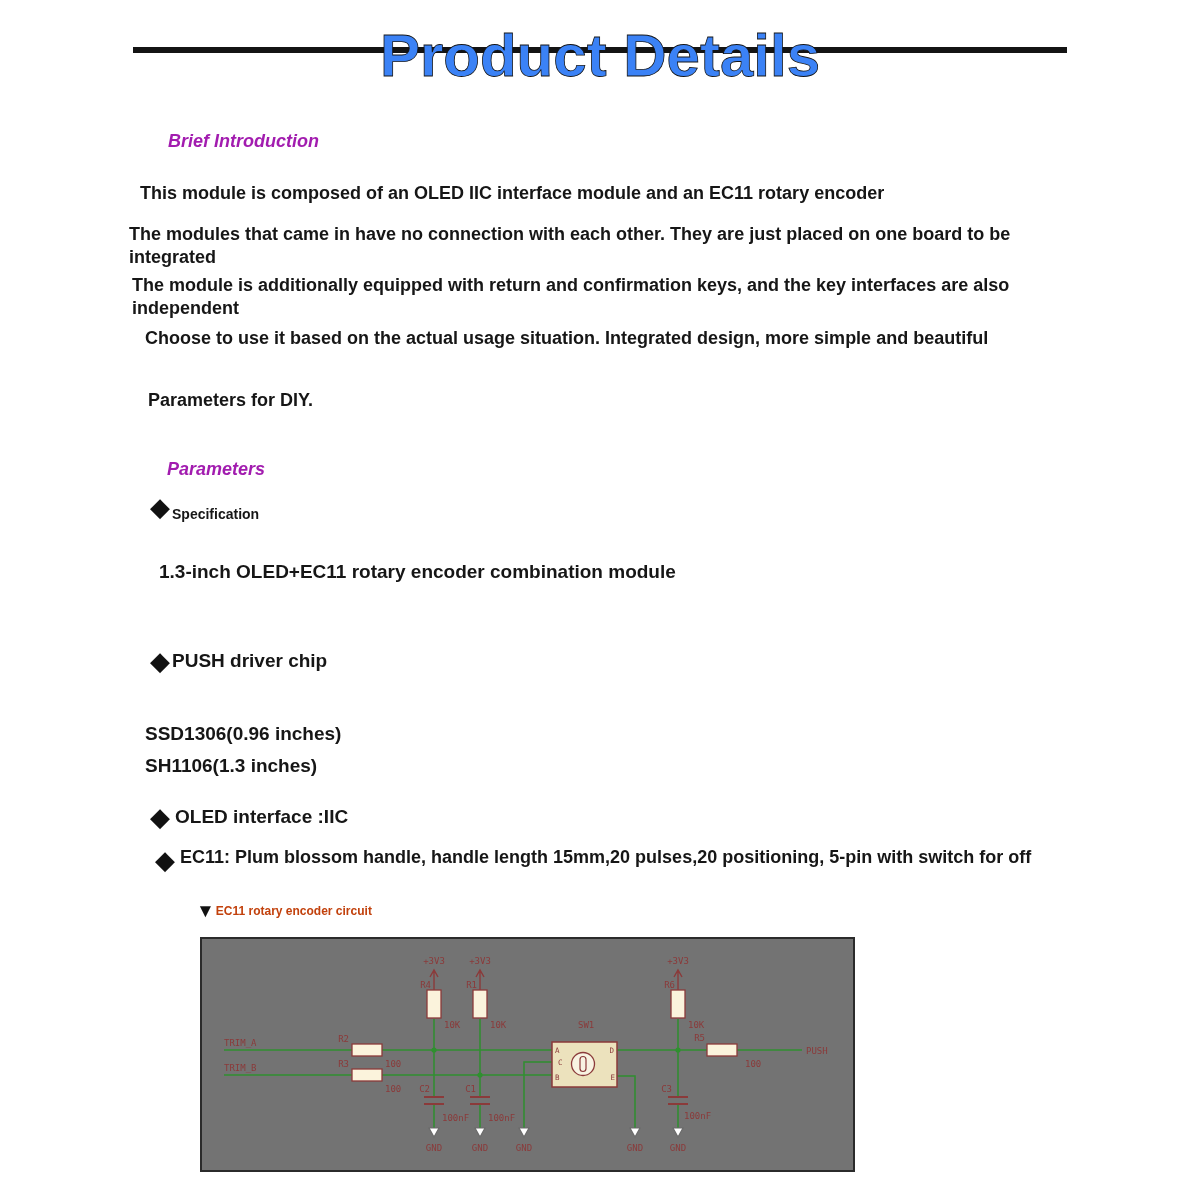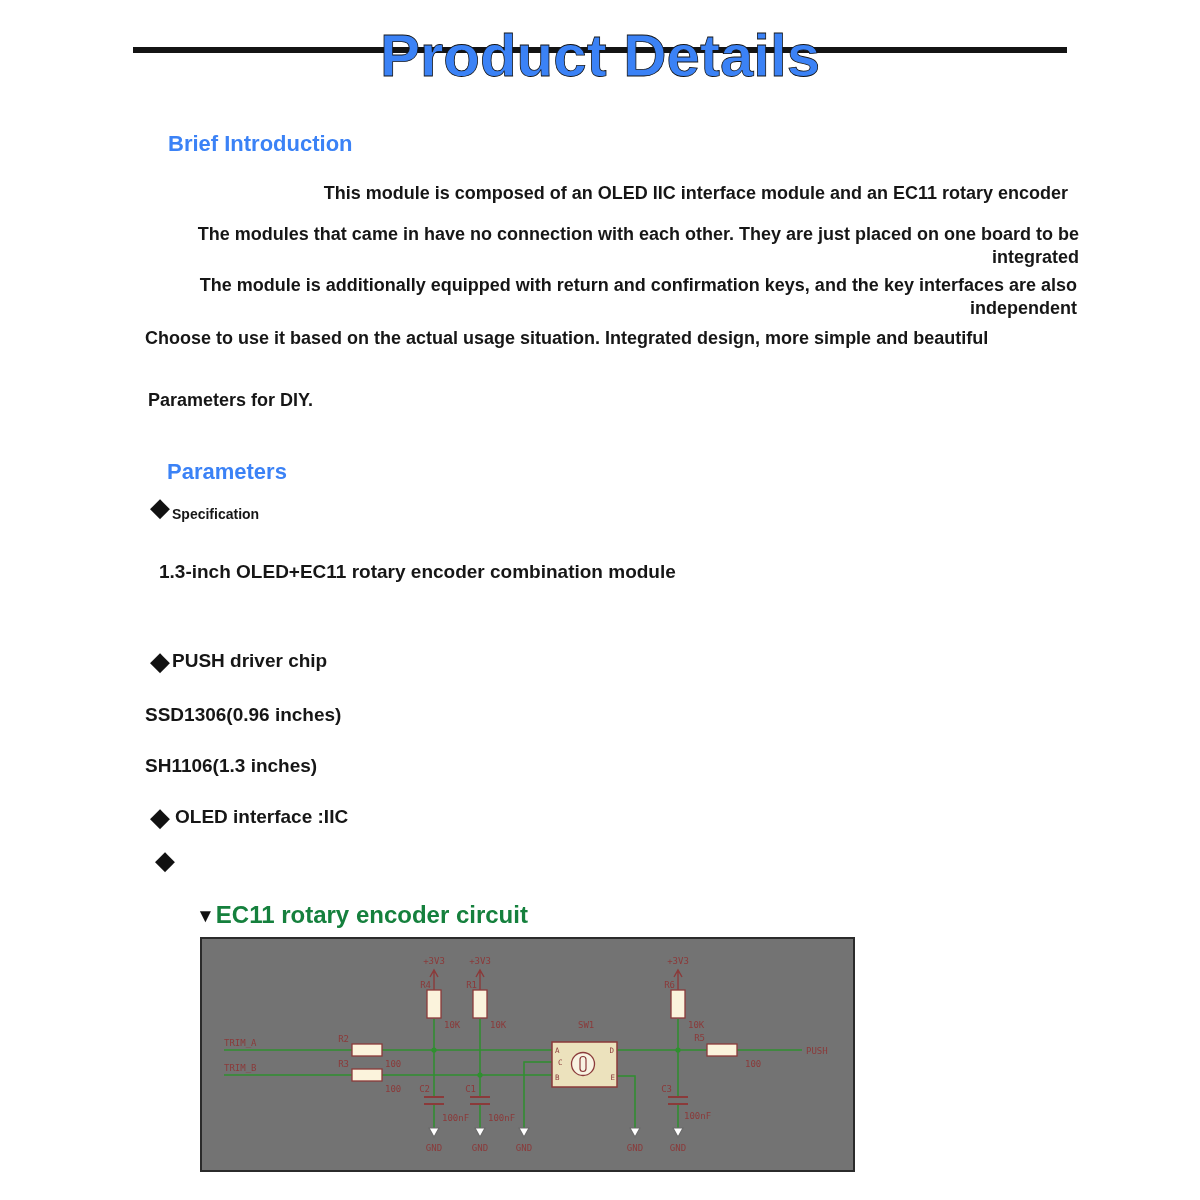--- a/index.html
+++ b/index.html
@@ -9,55 +9,55 @@
 
   
   .title-block { position:absolute; left:0; top:0; width:1200px; height:105px; }
   .title-rule { position:absolute; left:133px; right:133px; top:47px; height:4px;
                 border-top:3px solid #141414; border-bottom:3px solid #141414; }
   .page-title { position:absolute; left:0; top:26px; width:100%; text-align:center;
                 font-size:60px; font-weight:900; line-height:1; color:#3b82f6;
                 -webkit-text-stroke:0.8px #141414; letter-spacing:0; }
 
   
-  .section-heading { position:absolute; font-size:22px; font-weight:800; color:#3b82f6; }
+  .section-heading { position:absolute; font-size:18px; font-weight:800; color:#a21caf;font-style:italic; }
   .intro-heading  { left:168px; top:131px; }
   .params-heading { left:167px; top:459px; }
 
   
   .body-text { position:absolute; font-size:18px; font-weight:700; color:#161616; line-height:1.28; }
-  .center { text-align:right; }
+  .center { text-align:left; }
   .p1 { left:140px; top:182px; width:928px; }
   .p2 { left:129px; top:223px; width:950px; }
   .p3 { left:132px; top:274px; width:945px; }
   .p4 { left:145px; top:327px; width:900px; }
   .p5 { left:148px; top:389px; }
 
   .big { font-size:19px; }
   .module-line { left:145px; top:560px;margin-left:14px; }
-  .chip1 { left:145px; top:703px; }
+  .chip1 { left:145px; top:722px; }
   .chip2 { left:145px; top:754px; }
 
   
   .bullet-row { position:absolute; display:flex; align-items:center; gap:4px; }
   .diamond { font-size:26px; line-height:1; color:#111111; }
   .spec-row { left:150px; top:492px; gap:2px; }
   .spec-label { font-size:14px; font-weight:700;margin-top:14px; }
   .row-text { font-size:19px; font-weight:700; }
   .driver-row { left:150px; top:648px; gap:2px; }
   .interface-row { left:150px; top:804px; gap:5px; }
 
   .ec11-row { position:absolute; left:0; top:846px; width:1200px; height:50px; }
   .ec11-diamond { position:absolute; left:155px; top:1px; font-size:26px; line-height:1; color:#111; }
   .ec11-text { left:180px; top:0; width:860px; }
 
   
   .circuit-title { position:absolute; left:196px; top:901px; display:flex; align-items:center; gap:1px; }
   .pointer { font-size:19px; line-height:1; color:#111111; }
-  .circuit-title-text { font-size:24px; font-weight:700; color:#15803d; }
+  .circuit-title-text { font-size:12px; font-weight:700; color:#c2410c; }
 
   
   .circuit-box { position:absolute; left:200px; top:937px; width:655px; height:235px;
                  border:2px solid #2b2b2b; background:#737373; }
   svg text { font-family:"DejaVu Sans Mono", monospace; font-size:9px; fill:#8b3a3a; }
   svg text.pin { font-size:7.5px; }
 </style>
 </head>
 <body>
 
@@ -92,20 +92,21 @@
   <p class="body-text big chip1">SSD1306(0.96 inches)</p>
   <p class="body-text big chip2">SH1106(1.3 inches)</p>
 
   <div class="bullet-row interface-row">
     <span class="diamond">◆</span>
     <span class="row-text">OLED interface :IIC</span>
   </div>
 
   <div class="ec11-row">
     <span class="ec11-diamond">◆</span>
+    <p class="body-text center ec11-text">EC11: Plum blossom handle, handle length 15mm,20 pulses,20 positioning, 5-pin with switch for off</p>
   </div>
 
   <div class="circuit-title">
     <span class="pointer">▼</span>
     <span class="circuit-title-text">EC11 rotary encoder circuit</span>
   </div>
 
   <div class="circuit-box">
     <svg width="651" height="231" viewBox="0 0 651 231">
 

